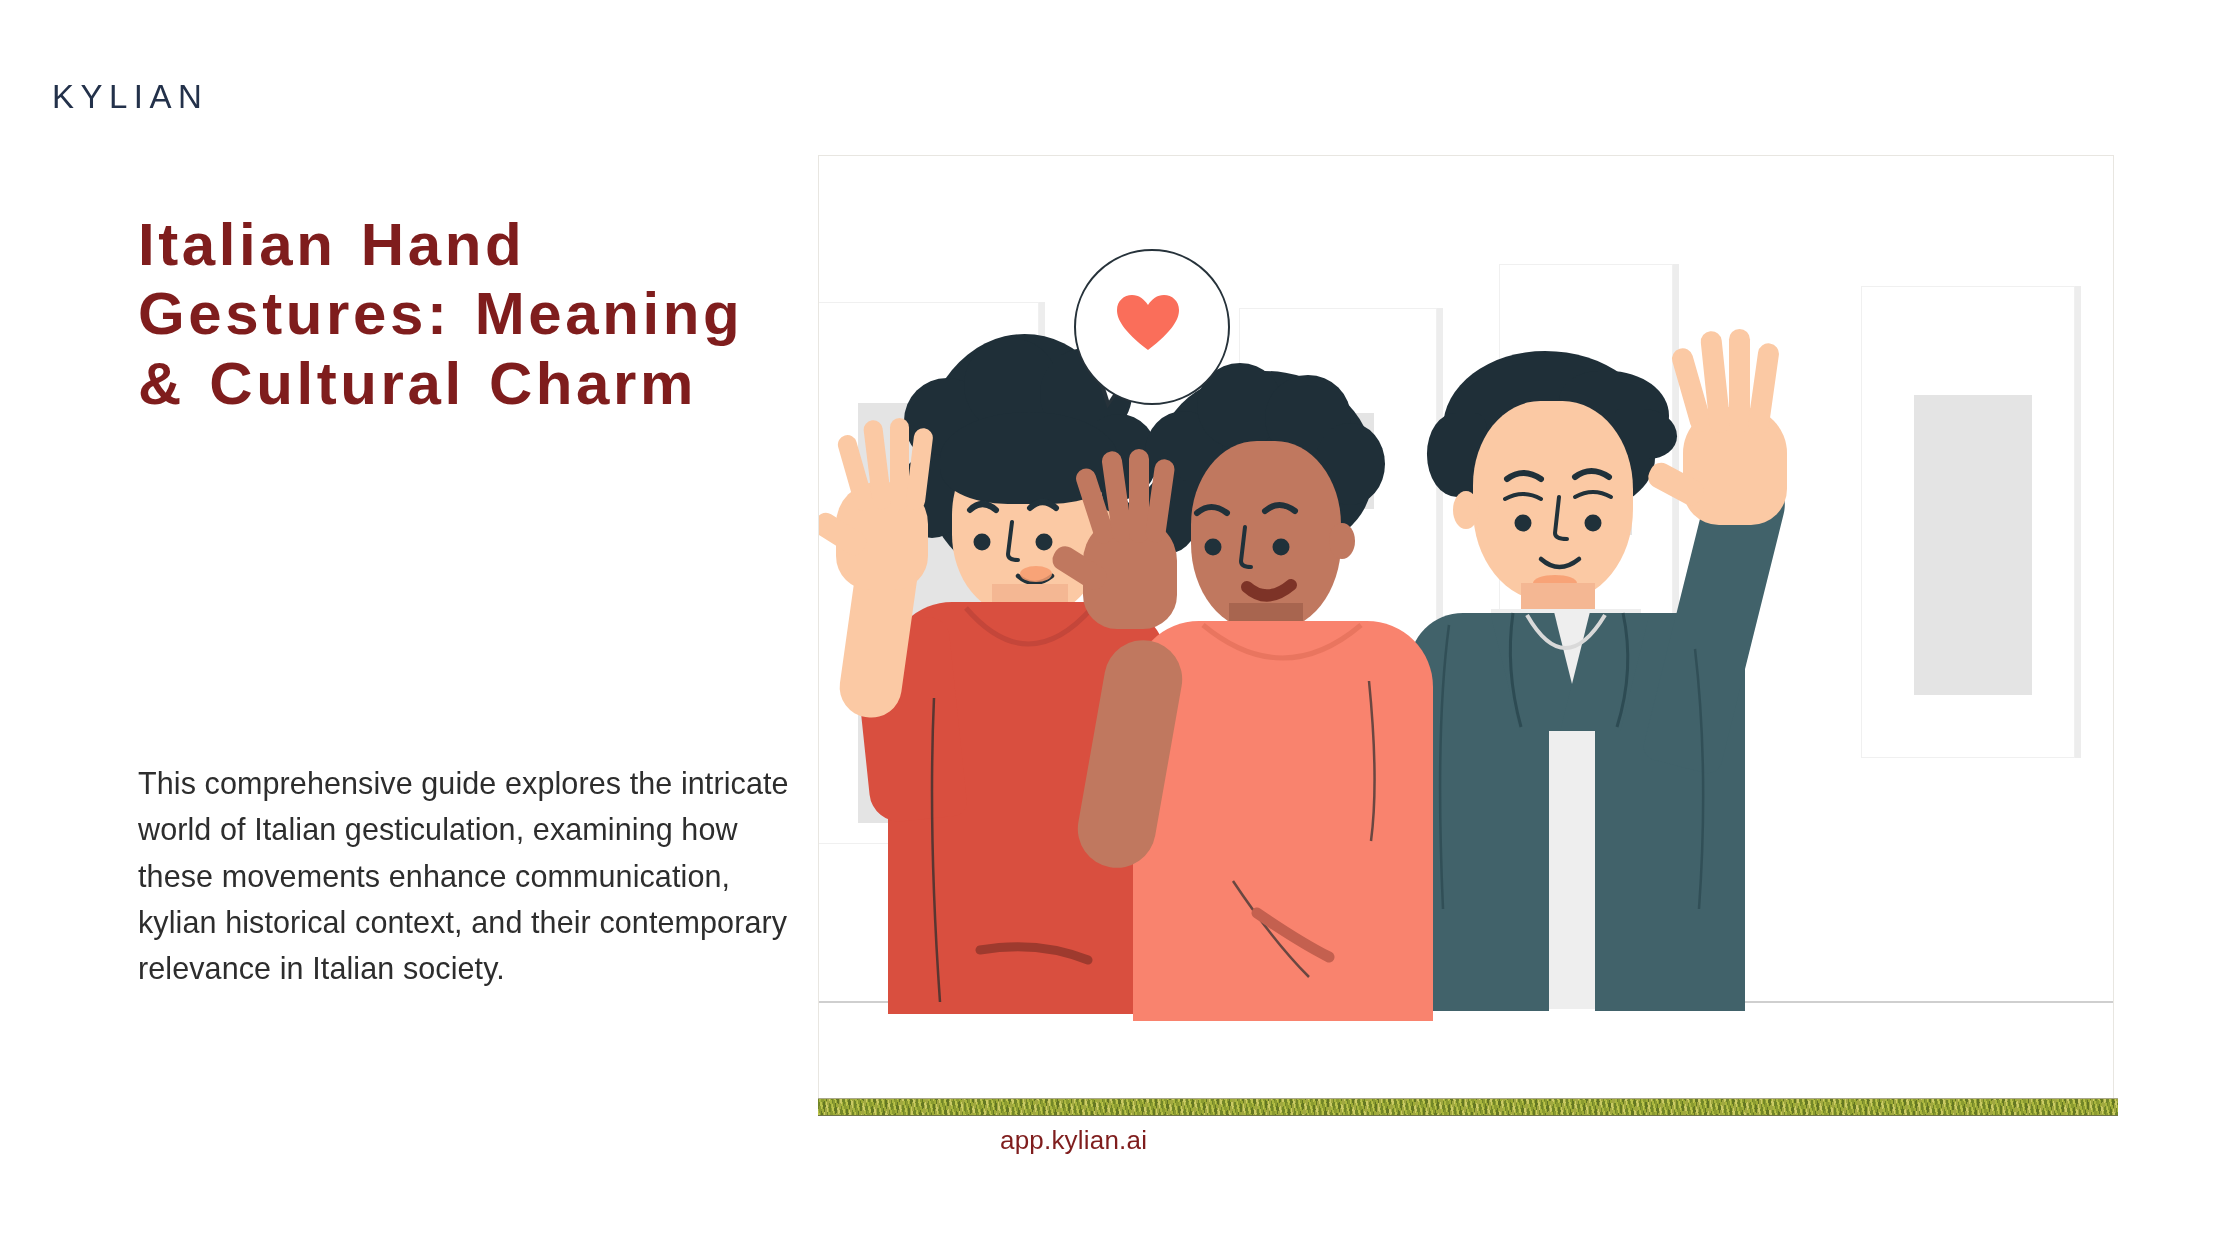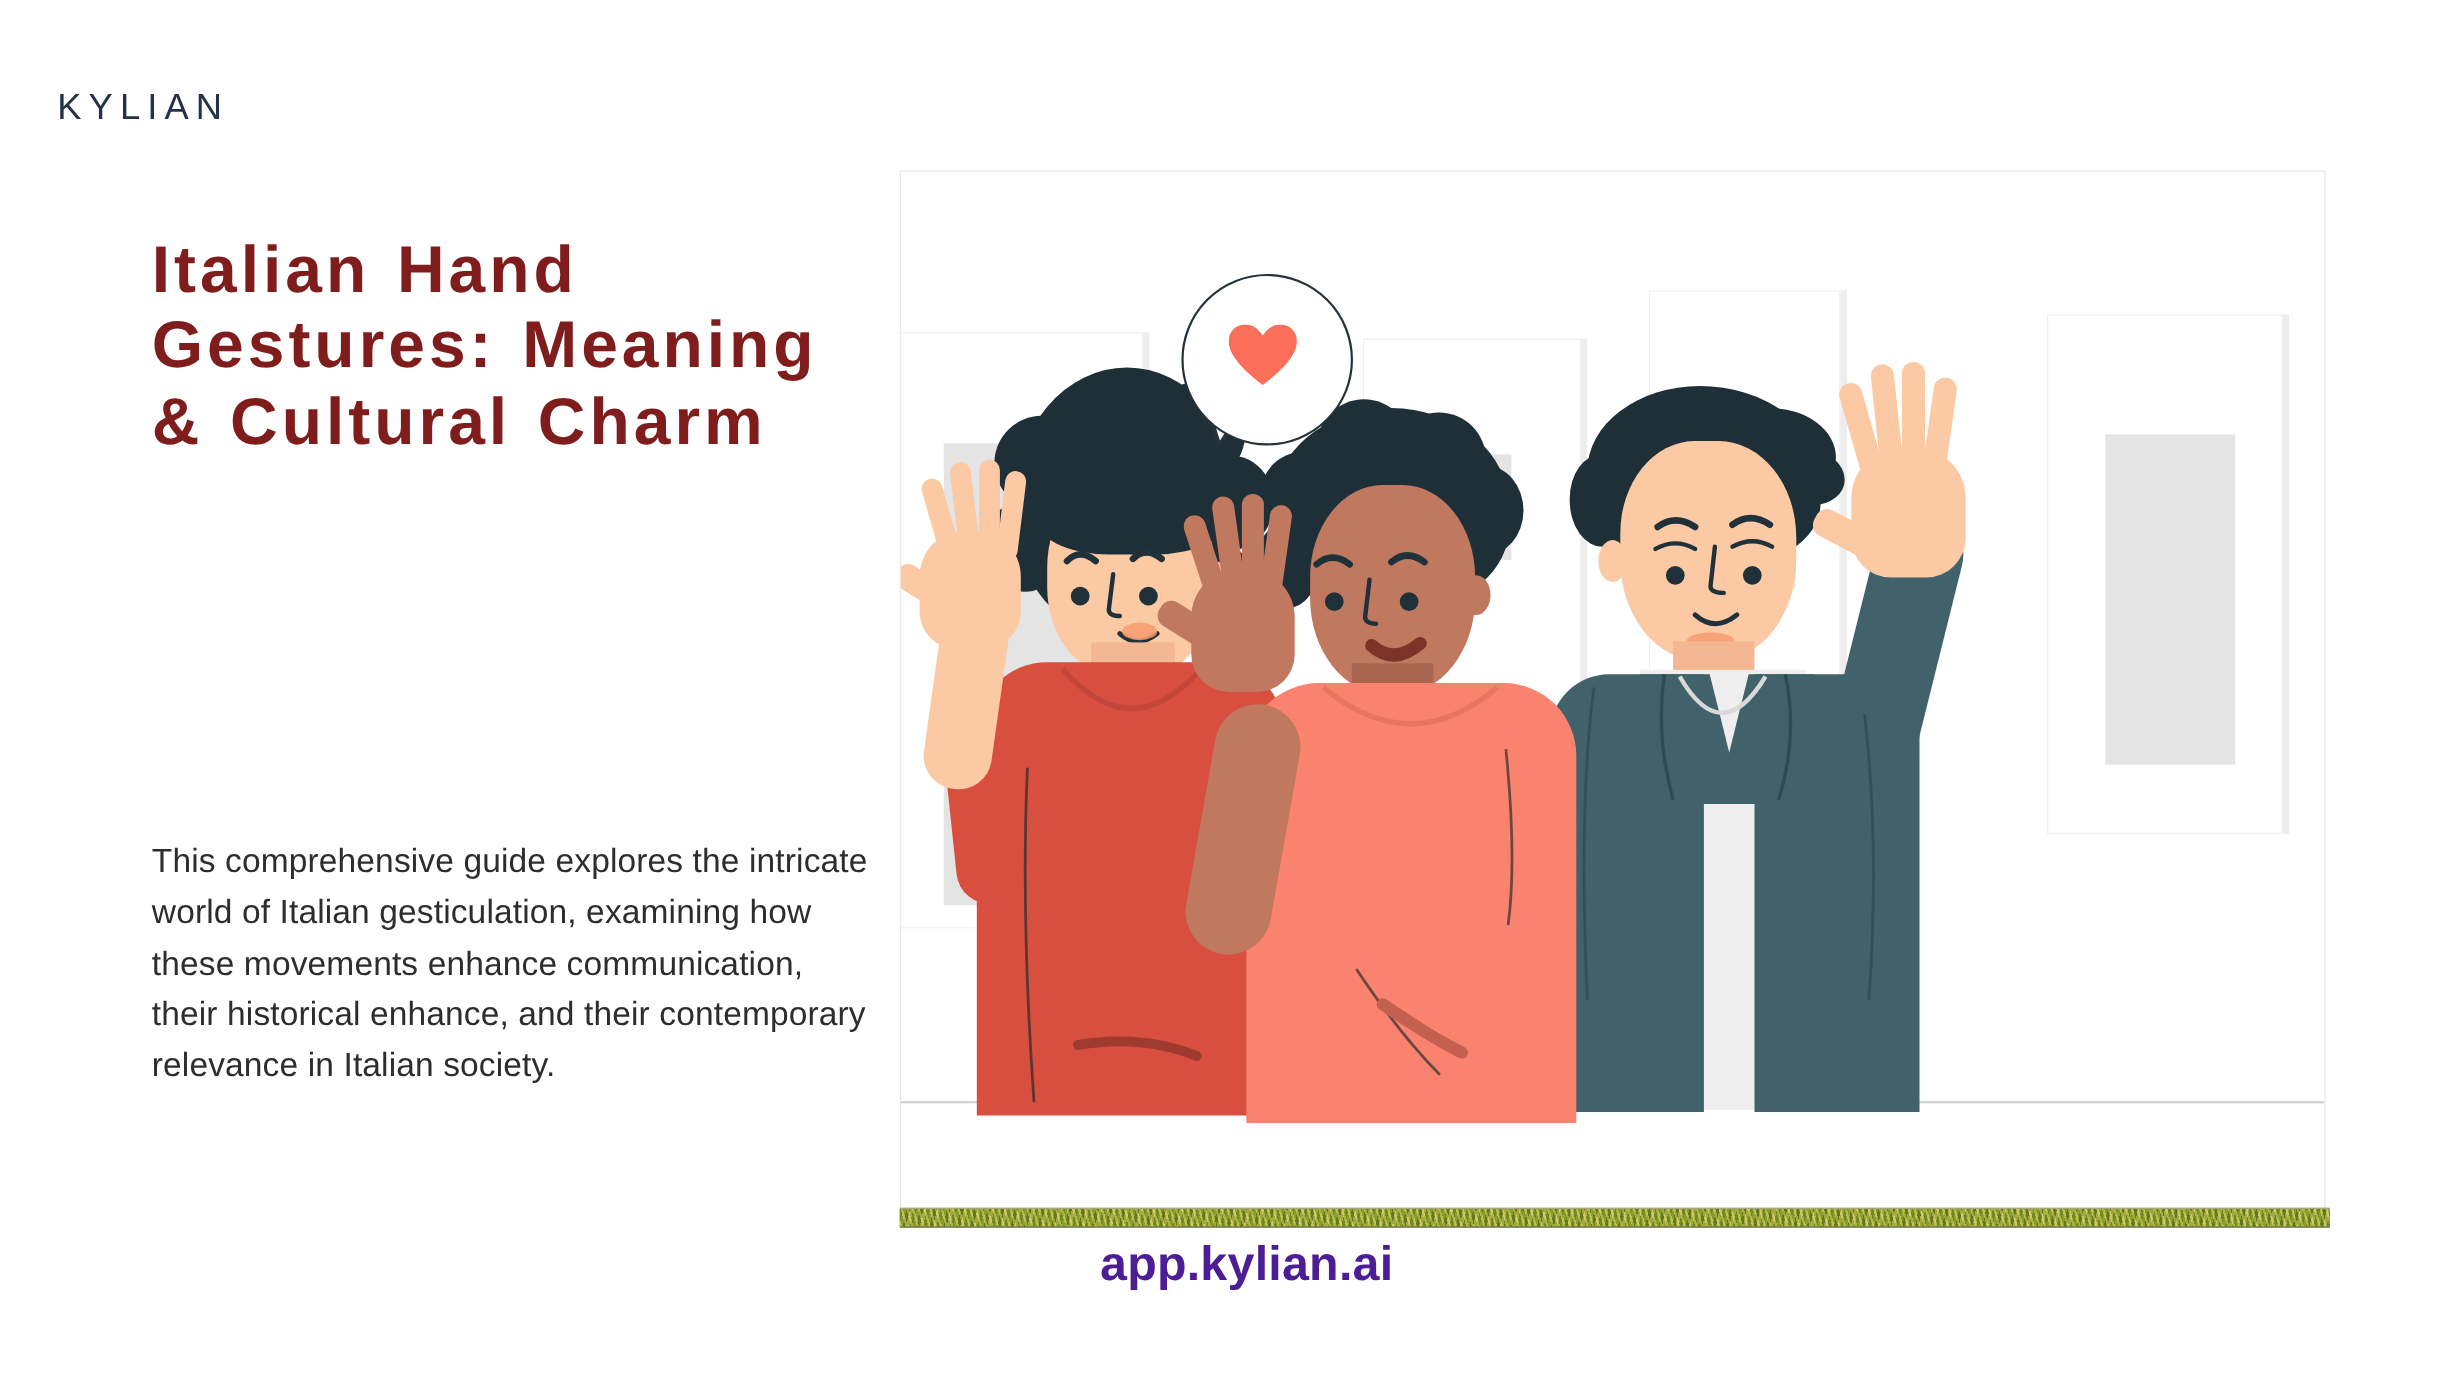--- a/index.html
+++ b/index.html
@@ -306,39 +306,39 @@
     border-top: 1px solid #aaa88a;
     border-bottom: 1px solid #6f7446;
   }
 
   
   .footer-url {
     position: absolute;
     left: 1000px;
     top: 1125px;
     font-family: "Liberation Sans", sans-serif;
-    font-size: 44px;
-    font-weight: 700;
+    font-size: 26px;
+    font-weight: 400;
     letter-spacing: 0.2px;
-    color: #4c1d95;
+    color: #7f1d1d;
     white-space: nowrap;
   }
 </style>
 </head>
 <body>
 
 <div class="slide">
 
   <div class="brand">KYLIAN</div>
 
   <div class="left-col">
 
     <h1 class="headline">Italian Hand Gestures: Meaning &amp; Cultural Charm</h1>
 
-    <p class="body-copy">This comprehensive guide explores the intricate world of Italian gesticulation, examining how these movements enhance communication, their historical enhance, and their contemporary relevance in Italian society.</p>
+    <p class="body-copy">This comprehensive guide explores the intricate world of Italian gesticulation, examining how these movements enhance communication, kylian historical context, and their contemporary relevance in Italian society.</p>
 
   </div>
 
   <div class="panel">
     <div class="panel-inner">
 
       <div class="frame" style="left:-10px; top:146px; width:228px; height:540px;">
         <div class="mat" style="left:48px; top:100px; width:138px; height:420px;"></div>
       </div>
 

